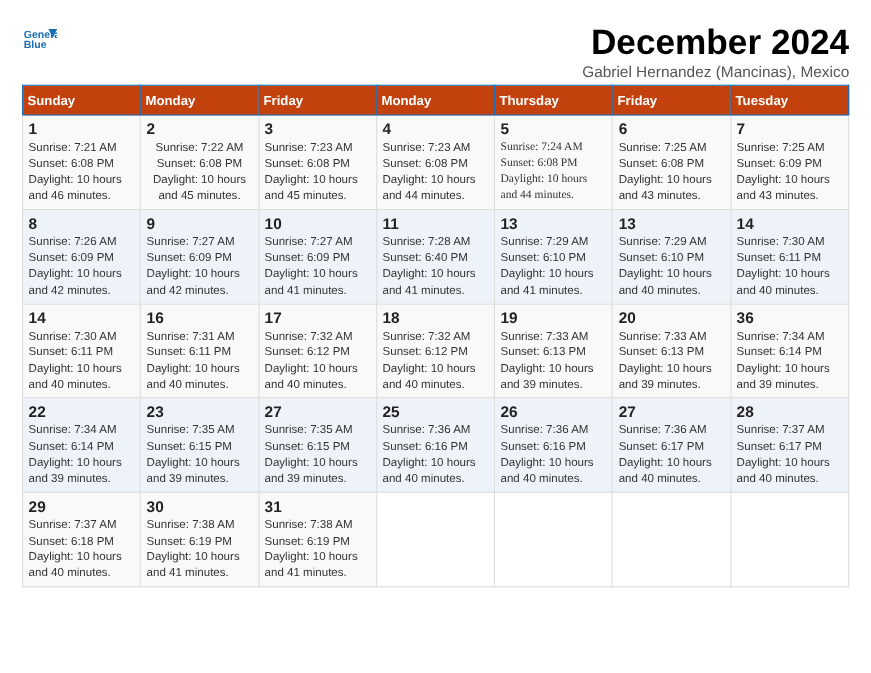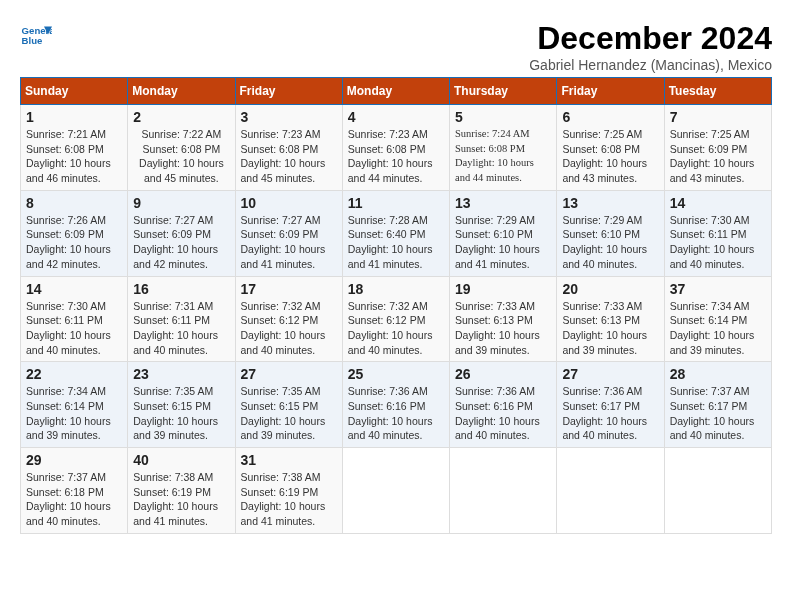--- a/index.html
+++ b/index.html
@@ -251,21 +251,21 @@
 and 39 minutes.</div>
         </td>
         <td>
           <span class="day-number">20</span>
           <div class="day-info" style="white-space: pre-line;">Sunrise: 7:33 AM
 Sunset: 6:13 PM
 Daylight: 10 hours
 and 39 minutes.</div>
         </td>
         <td>
-          <span class="day-number">37</span>
+          <span class="day-number">36</span>
           <div class="day-info" style="white-space: pre-line;">Sunrise: 7:34 AM
 Sunset: 6:14 PM
 Daylight: 10 hours
 and 39 minutes.</div>
         </td>
       </tr>
       <tr>
         <td>
           <span class="day-number">22</span>
           <div class="day-info" style="white-space: pre-line;">Sunrise: 7:34 AM
@@ -318,21 +318,21 @@
       </tr>
       <tr>
         <td>
           <span class="day-number">29</span>
           <div class="day-info" style="white-space: pre-line;">Sunrise: 7:37 AM
 Sunset: 6:18 PM
 Daylight: 10 hours
 and 40 minutes.</div>
         </td>
         <td>
-          <span class="day-number">40</span>
+          <span class="day-number">30</span>
           <div class="day-info" style="white-space: pre-line;">Sunrise: 7:38 AM
 Sunset: 6:19 PM
 Daylight: 10 hours
 and 41 minutes.</div>
         </td>
         <td>
           <span class="day-number">31</span>
           <div class="day-info" style="white-space: pre-line;">Sunrise: 7:38 AM
 Sunset: 6:19 PM
 Daylight: 10 hours

